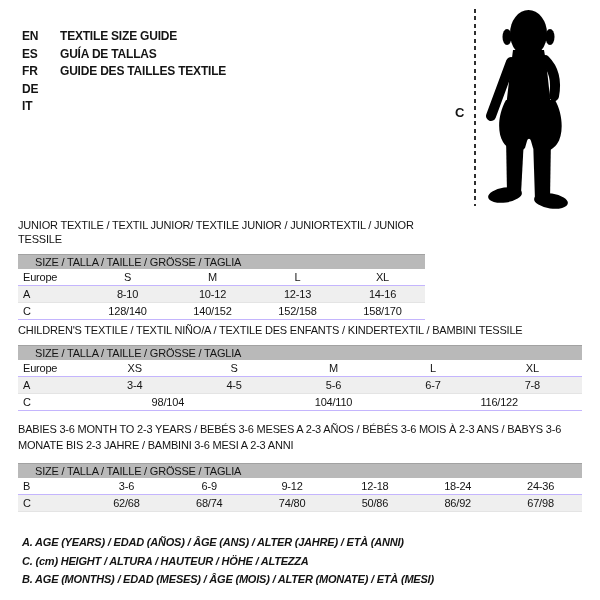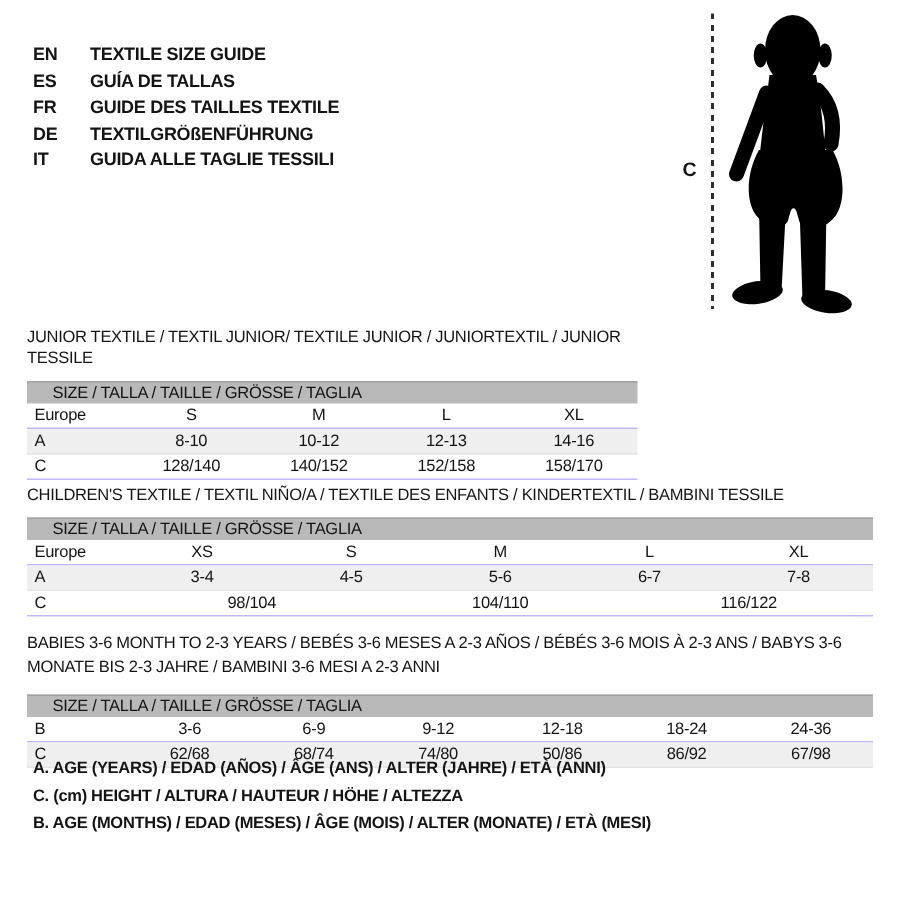--- a/index.html
+++ b/index.html
@@ -44,46 +44,44 @@
     height:15px;line-height:14px;
     padding-left:17px;font-size:11px;letter-spacing:-0.2px;
     border-top:1px solid #a2a2a2;box-sizing:border-box;
   }
   .trow{display:flex;height:16px;line-height:16px;font-size:11px;letter-spacing:-0.2px;border-bottom:1px solid #c4b5fd;}
   .trow.shaded{background:var(--shaded-row);border-bottom:1px solid #e4e4e4;}
   .cell{flex:1;text-align:center;white-space:nowrap;}
   .cell.label{flex:0 0 62px;text-align:left;padding-left:5px;}
 
   
-  .notes{left:22px;top:503px;}
+  .notes{left:22px;top:533px;font-style:italic;}
   .note-line{font-weight:700;font-size:11px;line-height:18.5px;letter-spacing:-0.2px;}
 </style>
 </head>
 <body>
 
 <div class="abs lang-block">
     <div class="lang-row">
       <span class="lang-code">EN</span>
       <span class="lang-title">TEXTILE SIZE GUIDE</span>
     </div>
     <div class="lang-row">
       <span class="lang-code">ES</span>
       <span class="lang-title">GUÍA DE TALLAS</span>
     </div>
     <div class="lang-row">
       <span class="lang-code">FR</span>
       <span class="lang-title">GUIDE DES TAILLES TEXTILE</span>
     </div>
     <div class="lang-row">
       <span class="lang-code">DE</span>
-      <span class="lang-title">TEXTILGRÖßENFÜHRUNG</span>
     </div>
     <div class="lang-row">
       <span class="lang-code">IT</span>
-      <span class="lang-title">GUIDA ALLE TAGLIE TESSILI</span>
     </div>
   </div>
 
 <div class="abs dashed-line"></div>
 <div class="abs height-label">C</div>
 <svg class="abs baby-svg" width="92" height="202" viewBox="0 0 92 202" aria-hidden="true">
   <g fill="var(--silhouette)" stroke="none">
 
     <ellipse cx="23" cy="29" rx="4.5" ry="8"></ellipse>
     <ellipse cx="66" cy="29" rx="4.5" ry="8"></ellipse>

